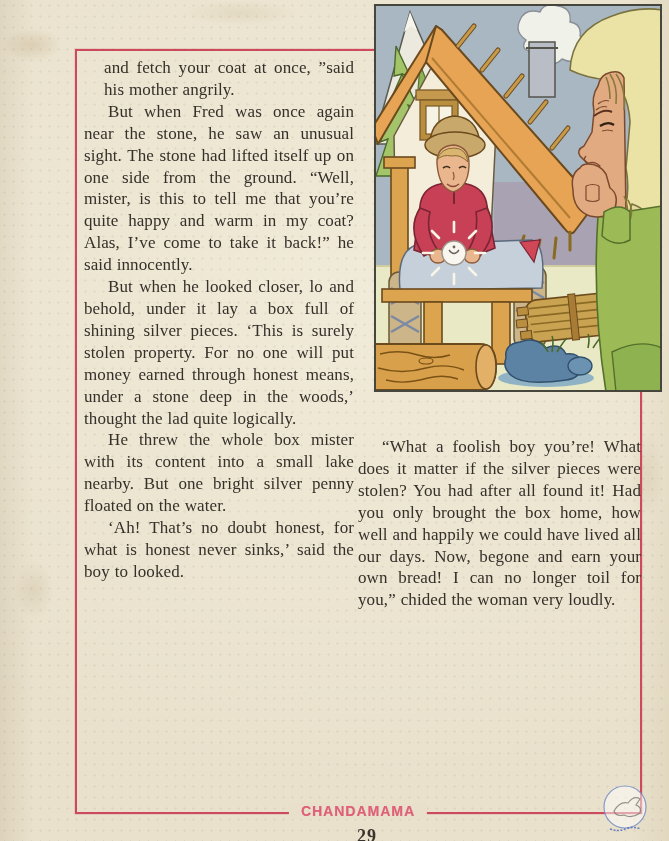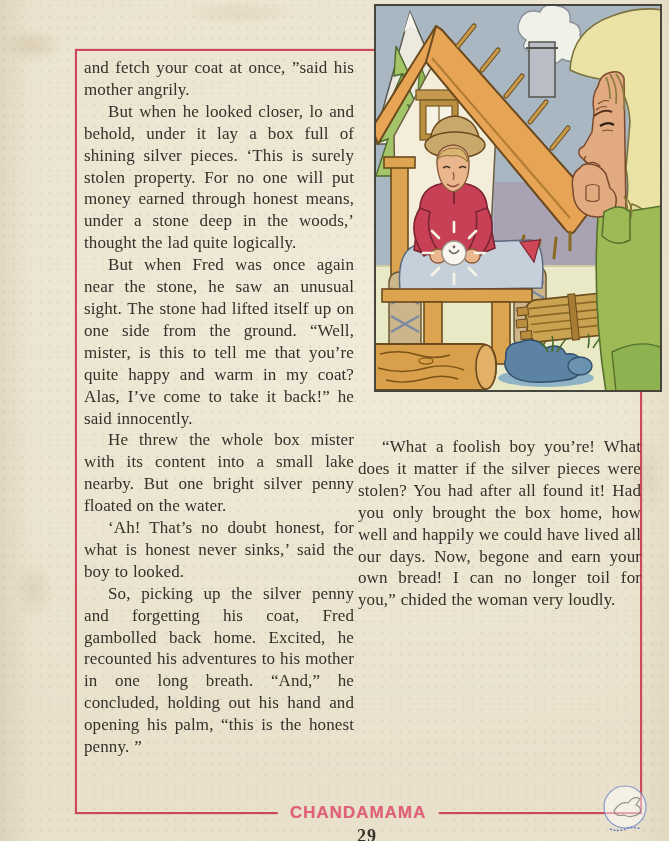--- a/index.html
+++ b/index.html
@@ -39,31 +39,31 @@
   .illustration svg{display:block;width:100%;height:100%;}
 
   .col{
     position:absolute;z-index:3;
     font-size:17px;line-height:21.9px;
     text-align:justify;text-justify:inter-word;
     letter-spacing:.1px;word-spacing:.5px;
     color:#35302a;
   }
   .col p{margin:0;text-indent:24px;}
-  .col p.cont{text-indent:0;}
+  .col p.cont{text-indent:0;margin-left:20px;}
   .col-left{left:84px;top:57px;width:270px;}
   .col-right{left:358px;top:436px;width:283px;}
 
   .footer-label{
     position:absolute;left:358px;top:803px;transform:translateX(-50%);
     z-index:4;
     background:#e8e0ca;
     padding:0 12px;
     font-family:"Liberation Sans","DejaVu Sans",sans-serif;
-    font-weight:700;font-size:17px;letter-spacing:1px;
+    font-weight:700;font-size:14px;letter-spacing:1px;
     color:#e0607a;
     text-shadow:.4px .4px 0 rgba(190,60,90,.35);
   }
   .page-number{
     position:absolute;left:357px;top:826px;z-index:4;
     font-family:"Liberation Serif",serif;font-weight:700;
     font-size:18px;color:#3a342c;letter-spacing:1px;
   }
   .stamp{
     position:absolute;left:598px;top:783px;width:58px;height:56px;z-index:5;
@@ -77,25 +77,24 @@
 
   <div class="stain s1"></div>
   <div class="stain s2"></div>
   <div class="stain s3"></div>
   <div class="stain s4"></div>
 
   <div class="frame"></div>
 
   <div class="col col-left">
     <p class="cont">and fetch your coat at once, ”said his mother angrily.</p>
+    <p>But when Fred was once again near the stone, he saw an unusual sight. The stone had lifted itself up on one side from the ground. “Well, mister, is this to tell me that you’re quite happy and warm in my coat? Alas, I’ve come to take it back!” he said innocently.</p>
     <p>But when he looked closer, lo and behold, under it lay a box full of shining silver pieces. ‘This is surely stolen property. For no one will put money earned through honest means, under a stone deep in the woods,’ thought the lad quite logically.</p>
-    <p>But when Fred was once again near the stone, he saw an unusual sight. The stone had lifted itself up on one side from the ground. “Well, mister, is this to tell me that you’re quite happy and warm in my coat? Alas, I’ve come to take it back!” he said innocently.</p>
     <p>He threw the whole box mister with its content into a small lake nearby. But one bright silver penny floated on the water.</p>
     <p>‘Ah! That’s no doubt honest, for what is honest never sinks,’ said the boy to looked.</p>
-    <p>So, picking up the silver penny and forgetting his coat, Fred gambolled back home. Excited, he recounted his adventures to his mother in one long breath. “And,” he concluded, holding out his hand and opening his palm, “this is the honest penny. ”</p>
   </div>
 
   <div class="col col-right">
     <p>“What a foolish boy you’re! What does it matter if the silver pieces were stolen? You had after all found it! Had you only brought the box home, how well and happily we could have lived all our days. Now, begone and earn your own bread! I can no longer toil for you,” chided the woman very loudly.</p>
   </div>
 
   <div class="illustration" title="A boy in a red tunic and tan hat sits on a wooden bench before a thatched cottage with a smoking chimney, holding a shining silver penny; beside him lie a log, a bundle of sticks and blue stones, while a worried woman in a pale headscarf and green dress watches with her hand to her lips.">
     <svg viewBox="0 0 288 388" preserveAspectRatio="none" aria-hidden="true">
 
       <rect x="0" y="0" width="288" height="388" fill="#a9b7c3"></rect>

